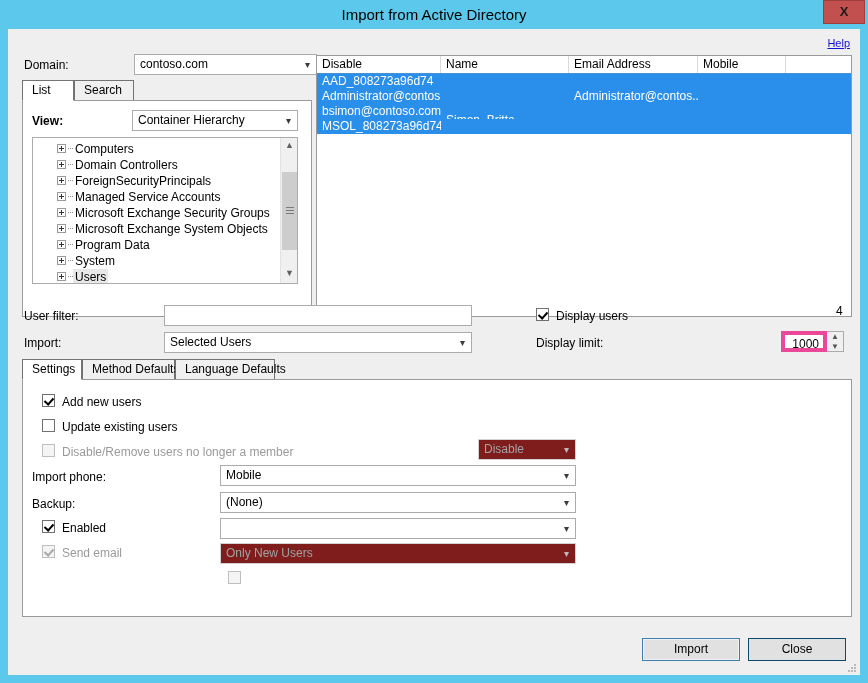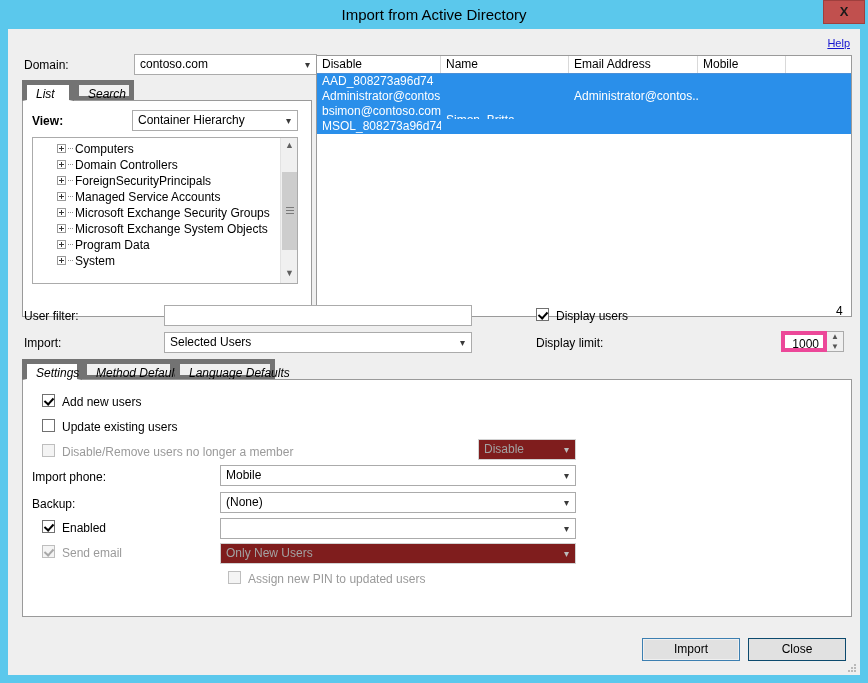--- a/index.html
+++ b/index.html
@@ -92,25 +92,24 @@
     padding-left: 4px; font-size: 12px; line-height: 19px;
   }
 
   
   .tabstrip { position: absolute; }
   .tab {
     position: absolute; top: 0;
     height: 21px; line-height: 19px;
     padding: 0 9px;
     font-size: 12px;
-    border: 5px solid #737373;
+    border: 1px solid #737373;
     background: #F0F0F0;
     cursor: pointer;
     white-space: nowrap;
-    font-style: italic;
   }
   .tab.active {
     background: #FFFFFF;
     border-bottom: 1px solid #FFFFFF;
     z-index: 3;
   }
 
   .groupbox {
     position: absolute;
     background: #FFFFFF;
@@ -340,20 +339,24 @@
           <span class="plus"></span><span class="dots"></span>
           <span class="txt">Microsoft Exchange System Objects</span>
         </div>
         <div class="tree-row">
           <span class="plus"></span><span class="dots"></span>
           <span class="txt">Program Data</span>
         </div>
         <div class="tree-row">
           <span class="plus"></span><span class="dots"></span>
           <span class="txt">System</span>
+        </div>
+        <div class="tree-row sel">
+          <span class="plus"></span><span class="dots"></span>
+          <span class="txt">Users</span>
         </div>
       </div>
       <div class="vscroll">
         <div class="sb-btn sb-up">▲</div>
         <div class="sb-thumb" style="top:34px; height:78px;">
           <span class="grip">
               <i></i>
               <i></i>
               <i></i>
             </span>
@@ -459,21 +462,20 @@
     </div>
 
     <div class="cb disabled checked" style="left:34px; top:516px;"></div>
     <div class="lbl dim" style="left:54px; top:517px;">Send email</div>
     <div class="combo disabled" style="left:212px; top:514px; width:356px;">
       <span>Only New Users</span>
       <span class="arw">▾</span>
     </div>
 
     <div class="cb disabled" style="left:220px; top:542px;"></div>
-    <div class="lbl dim" style="left:240px; top:543px;">Assign new PIN to updated users</div>
 
     <div class="btn focus" style="left:634px; top:609px; width:98px;">Import</div>
     <div class="btn" style="left:740px; top:609px; width:98px;">Close</div>
 
     <div class="resize-grip">
       <i style="left:9px; top:3px;"></i>
       <i style="left:6px; top:6px;"></i>
         <i style="left:9px; top:6px;"></i>
       <i style="left:3px; top:9px;"></i>
         <i style="left:6px; top:9px;"></i>

